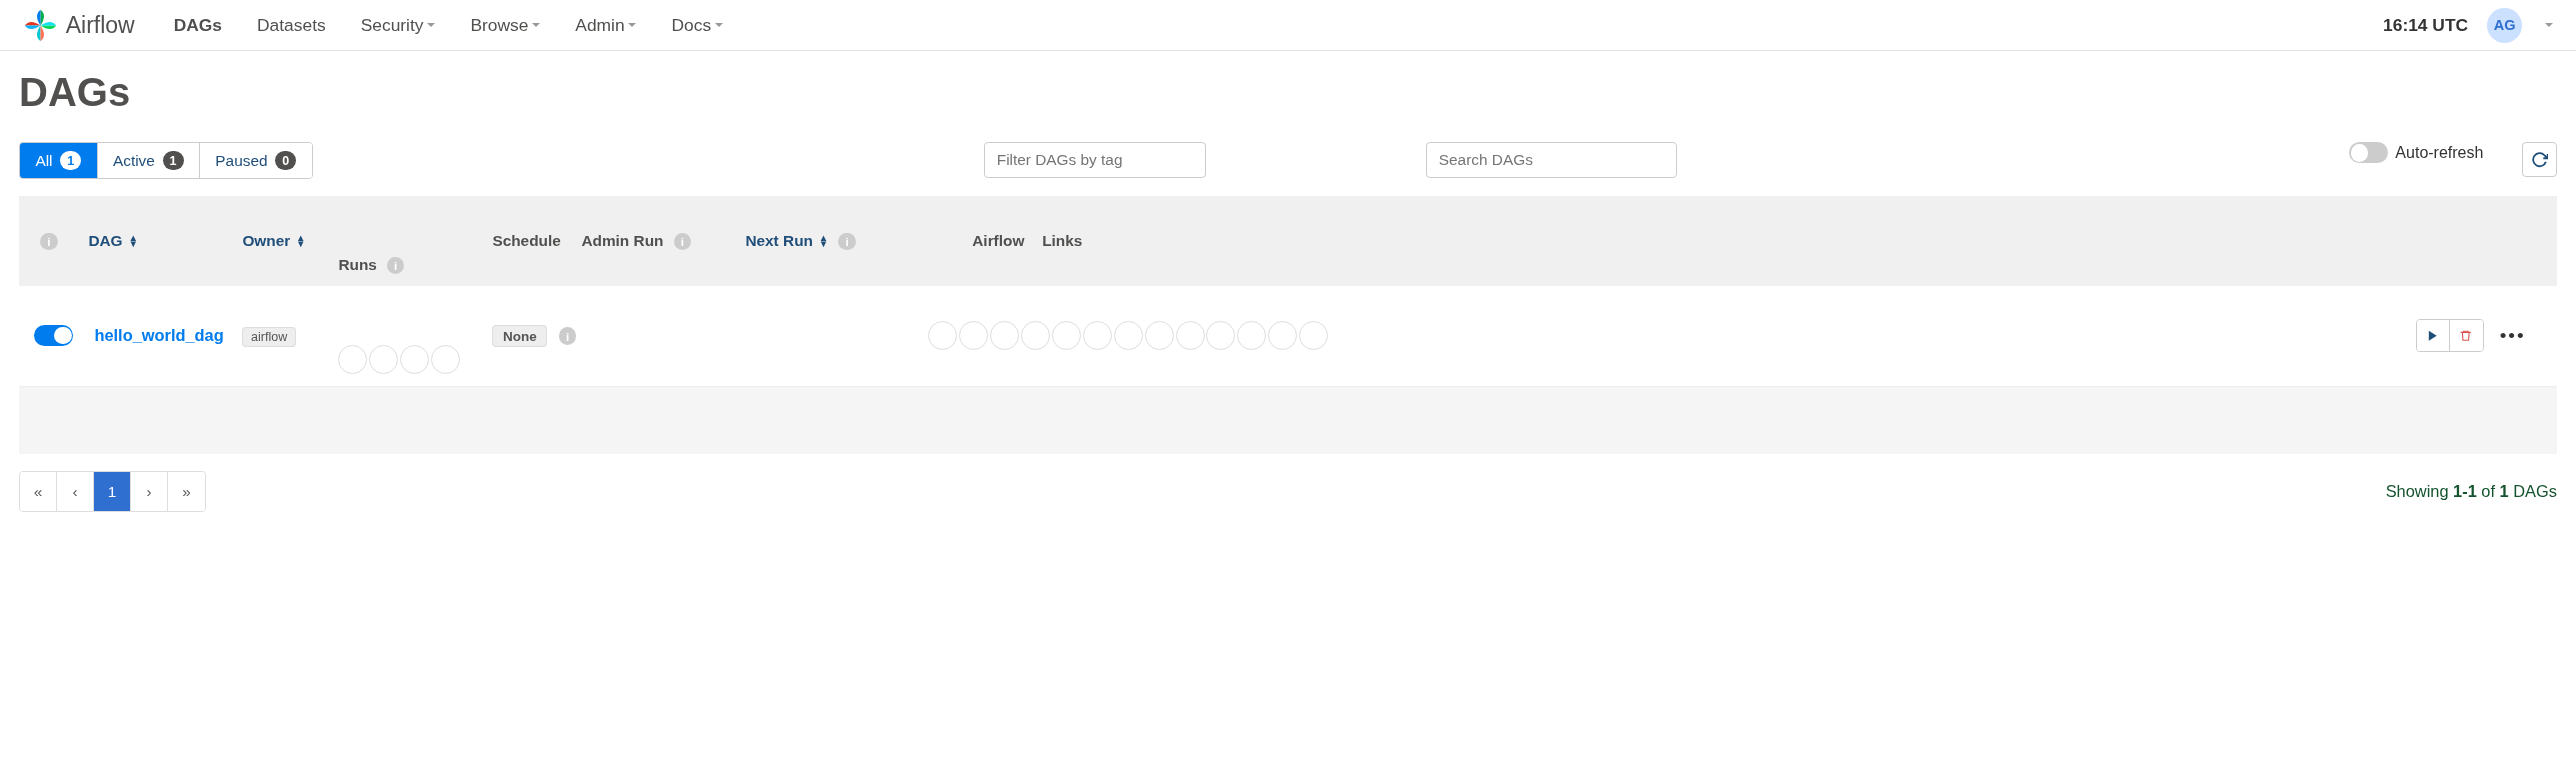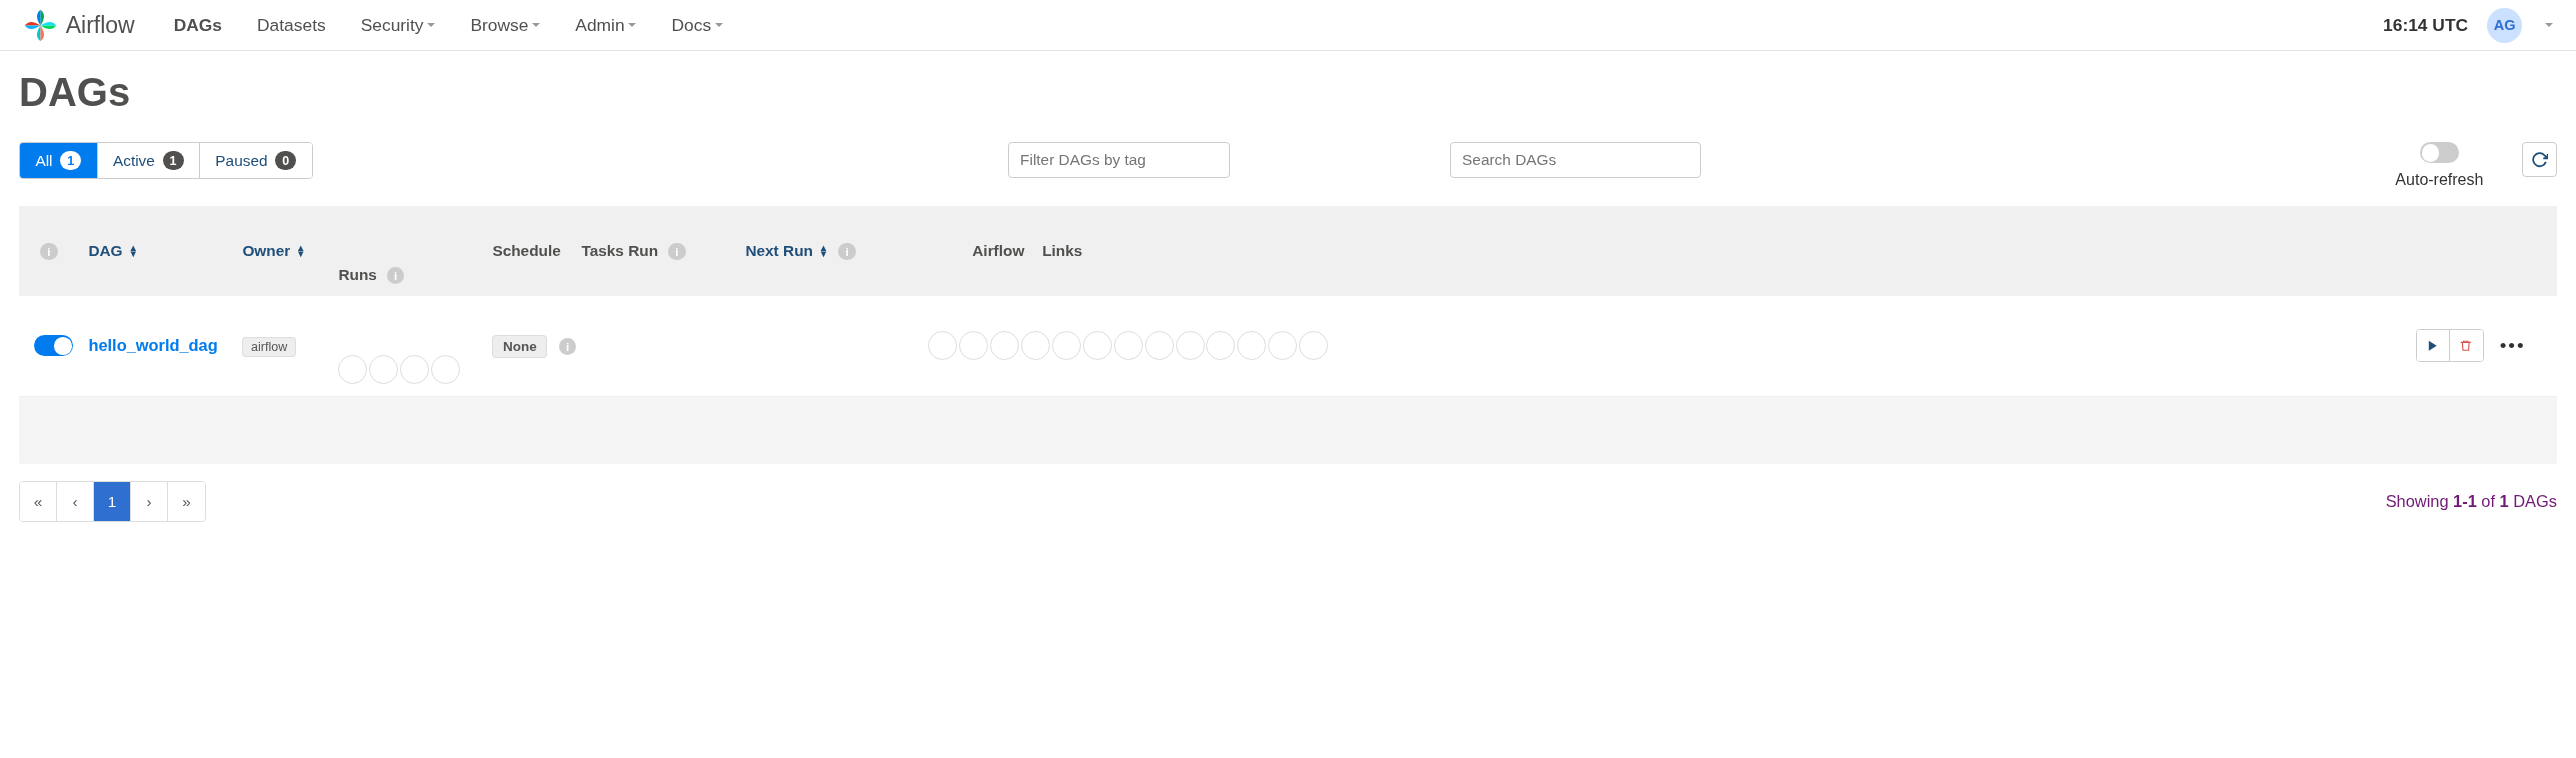--- a/index.html
+++ b/index.html
@@ -27,21 +27,21 @@
   .filter-row { display: flex; align-items: flex-start; margin-bottom: 17.4px; gap: 27px; }
   .btn-group { display: inline-flex; border: 1px solid #ccc; border-radius: 3.9px; overflow: hidden; }
   .btn-group button { border: none; background: #fff; padding: 7.7px 15.4px; font-size: 15.4px; display: flex; align-items: center; gap: 7.7px; cursor: pointer; border-right: 1px solid #ccc; color: #1f4e79; }
   .btn-group button:last-child { border-right: none; }
   .btn-group button.active { background: #017cee; color: #fff; }
   .count-badge { background: #51504f; color: #fff; border-radius: 9.6px; min-width: 21px; height: 19px; font-size: 12.5px; font-weight: 700; display: inline-flex; align-items: center; justify-content: center; padding: 0 5.8px; }
   .btn-group button.active .count-badge { background: #fff; color: #017cee; }
   .tag-filter, .search-input { border: 1px solid #ccc; border-radius: 3.9px; padding: 7.7px 11.6px; font-size: 15.4px; color: #666; }
   .tag-filter { width: 222px; margin-left: auto; margin-right: 193px; }
   .search-input { width: 251px; margin-right: auto; }
-  .auto-refresh { display: flex; align-items: center; gap: 7.7px; margin-right: 11.6px; flex-direction: column; }
+  .auto-refresh { display: flex; align-items: center; gap: 7.7px; margin-right: 11.6px; }
   .switch { position: relative; width: 39px; height: 21px; background: #ccc; border-radius: 10.6px; cursor: pointer; }
   .switch::after { content: ""; position: absolute; left: 1.9px; top: 1.9px; width: 17.4px; height: 17.4px; background: #fff; border-radius: 50%; }
   .refresh-btn { width: 35px; height: 35px; border: 1px solid #ccc; border-radius: 3.9px; background: #fff; display: flex; align-items: center; justify-content: center; cursor: pointer; color: #1f4e79; }
   
   
   .table-wrap { background: #f5f5f5; border-radius: 1.9px; }
   .thead, .trow { display: flex; align-items: center; padding: 11.6px 15.4px; }
   .thead { background: #f0f0f0; font-weight: 700; font-size: 15.4px; color: #51504f; }
   .trow { background: #fff; border-bottom: 1px solid #eee; }
   .col-toggle { width: 54px; }
@@ -54,39 +54,39 @@
   .col-recent { flex: 1; }
   .col-actions { width: 96px; text-align: right; }
   .col-links { width: 58px; text-align: right; }
   .sortable { color: #1f4e79; display: inline-flex; align-items: center; gap: 5.8px; cursor: pointer; }
   .sort-caret { display: flex; flex-direction: column; line-height: 5.8px; font-size: 9.6px; color: #1f4e79; }
   .info-circle { width: 17.4px; height: 17.4px; border-radius: 50%; background: #ccc; color: #fff; display: inline-flex; align-items: center; justify-content: center; font-size: 11.6px; font-weight: 700; margin-left: 5.8px; font-style: normal; }
   
   
   .toggle-on { width: 39px; height: 21px; background: #017cee; border-radius: 10.6px; position: relative; cursor: pointer; }
   .toggle-on::after { content: ""; position: absolute; right: 1.9px; top: 1.9px; width: 17.4px; height: 17.4px; background: #fff; border-radius: 50%; }
-  .dag-link { color: #017cee; font-weight: 700; font-size: 16.4px; text-decoration: none; }
+  .dag-link { color: #017cee; font-weight: 700; font-size: 16.4px; text-decoration: none; margin-left: 6px; }
   .owner-badge { background: #eee; border: 1px solid #ddd; border-radius: 3.9px; padding: 1.9px 7.7px; font-size: 12.5px; color: #555; }
   .circles { display: flex; gap: 1.9px; }
   .circle { width: 29px; height: 29px; border: 1px solid #ddd; border-radius: 50%; background: #fff; }
   .circle-sm { width: 29px; height: 29px; }
   .schedule-badge { background: #eee; border: 1px solid #ddd; border-radius: 3.9px; padding: 2.9px 9.6px; font-size: 13.5px; font-weight: 700; color: #555; margin-right: 5.8px; margin-top: 40px; }
   .action-btns { display: inline-flex; border: 1px solid #ccc; border-radius: 3.9px; overflow: hidden; }
   .action-btns button { width: 33px; height: 31px; border: none; background: #fff; display: flex; align-items: center; justify-content: center; cursor: pointer; border-right: 1px solid #ccc; }
   .action-btns button:last-child { border-right: none; }
   .more-dots { font-size: 19px; color: #333; letter-spacing: 1.9px; cursor: pointer; text-align: center; }
   .spacer-row { height: 67px; }
   
   
   .footer-row { display: flex; align-items: center; margin-top: 17.4px; }
   .pagination { display: flex; border: 1px solid #ddd; border-radius: 3.9px; overflow: hidden; }
   .pagination button { width: 37px; height: 39px; border: none; background: #fff; border-right: 1px solid #ddd; cursor: pointer; font-size: 15.4px; color: #555; }
   .pagination button:last-child { border-right: none; }
   .pagination button.current { background: #2f6fd0; color: #fff; }
-  .showing { margin-left: auto; font-size: 16.4px; color: #701a75; }
+  .showing { margin-left: auto; font-size: 16.4px; color: #14532d; }
   .showing b { font-weight: 700; }
 </style>
 </head>
 <body>
 
 <div class="navbar">
   <div class="navbar-brand">
     <svg class="navbar-logo" viewBox="0 0 100 100">
       <path d="M50 50 L50 5 Q70 20 50 50 Z" fill="#00ad46"></path>
       <path d="M50 50 L95 50 Q80 70 50 50 Z" fill="#04d659"></path>
@@ -178,21 +178,21 @@
               <span>▼</span>
             </span>
         </span>
       </div>
       <div class="col-runs">
         <span>Runs</span>
         <i class="info-circle">i</i>
       </div>
       <div class="col-schedule"><span>Schedule</span></div>
       <div class="col-lastrun">
-        <span>Tasks Run</span>
+        <span>Admin Run</span>
         <i class="info-circle">i</i>
       </div>
       <div class="col-nextrun">
         <span class="sortable">
           <span>Next Run</span>
           <span class="sort-caret">
               <span>▲</span>
               <span>▼</span>
             </span>
         </span>

